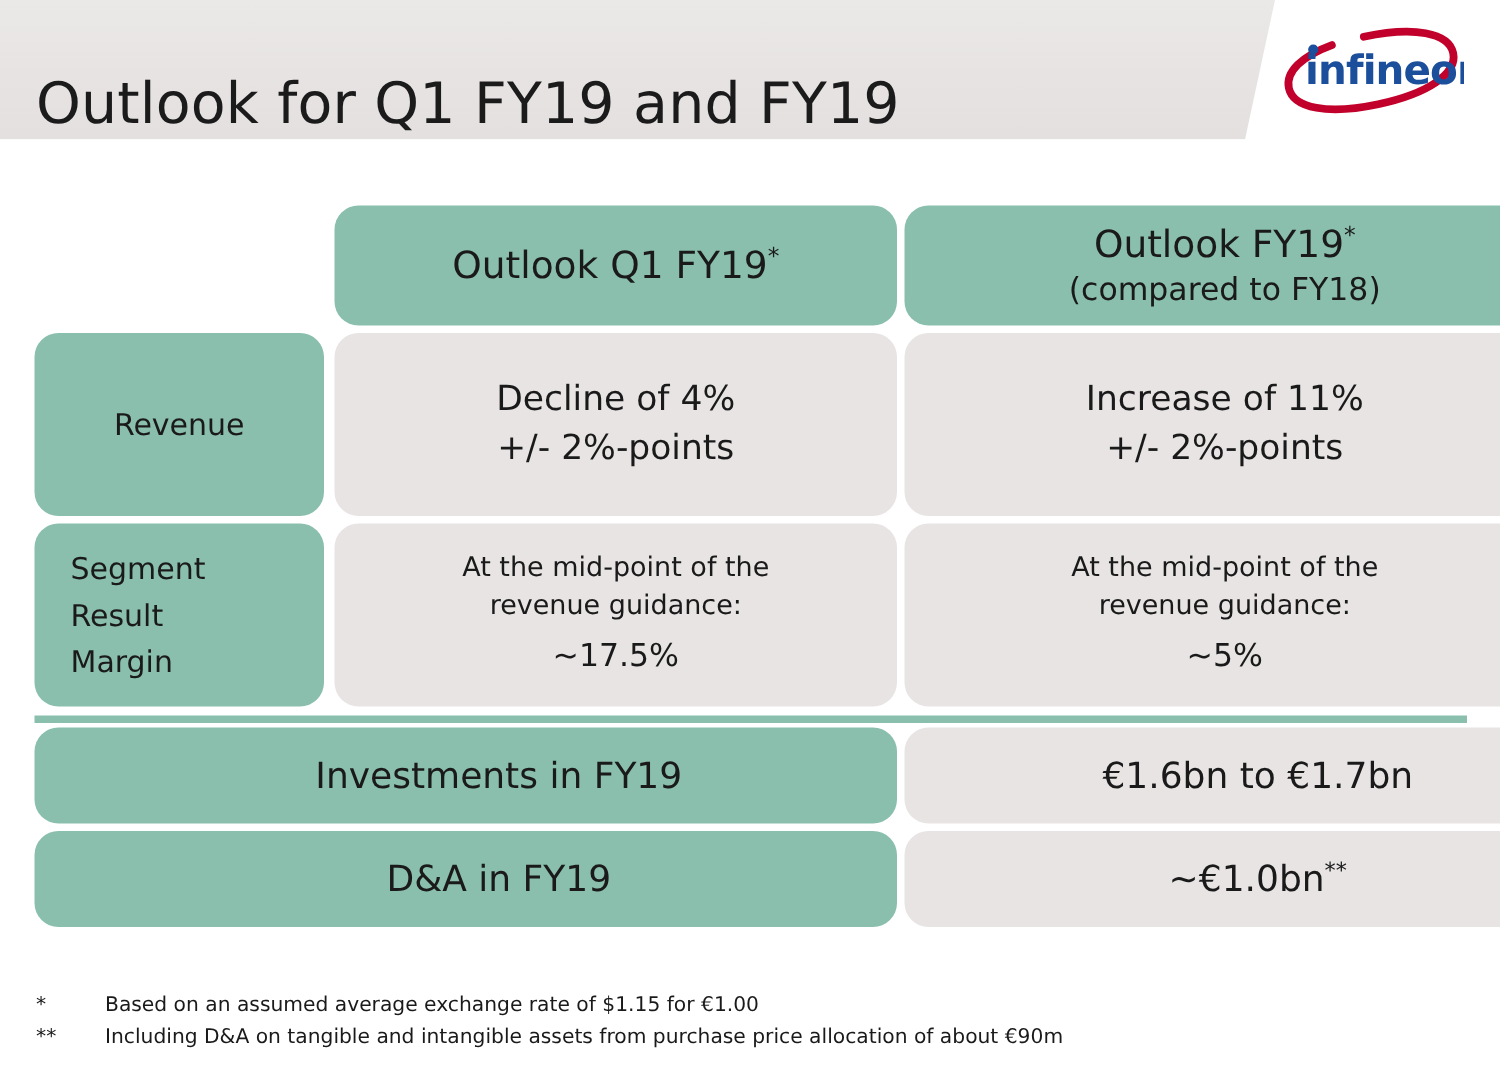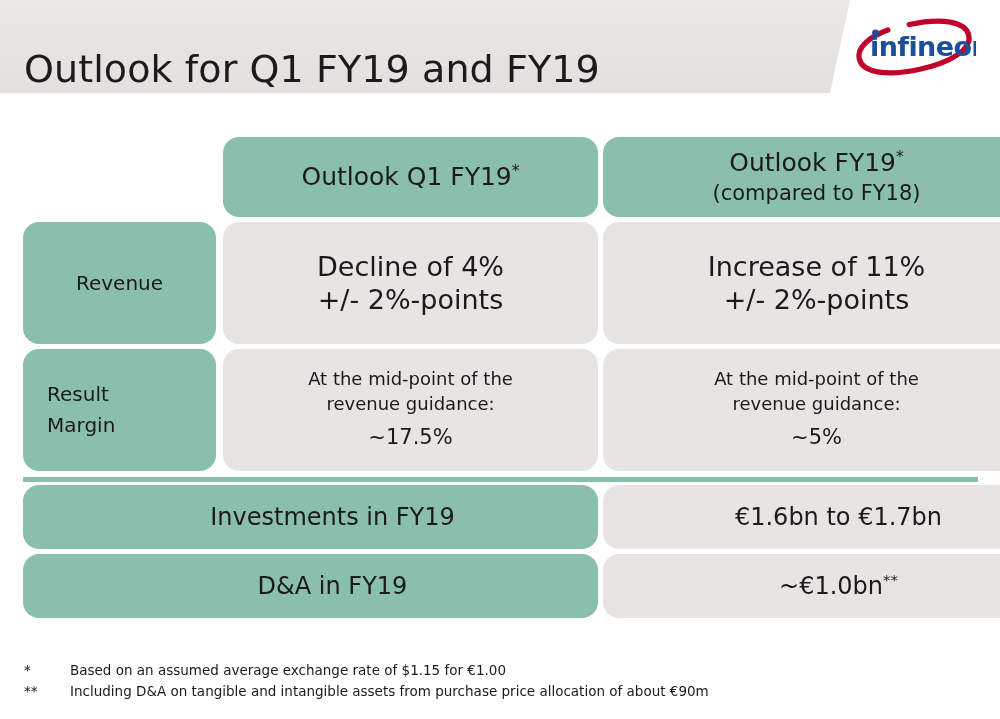--- a/index.html
+++ b/index.html
@@ -83,21 +83,21 @@
   .row-head   { top: 0px;   height: 80px; }
   .row-rev    { top: 85px;  height: 122px; }
   .row-seg    { top: 212px; height: 122px; }
   .row-inv    { top: 348px; height: 64px; }
   .row-da     { top: 417px; height: 64px; }
 
   
   .head-main   { font-size: 25px; line-height: 32px; }
   .head-sub    { font-size: 21px; line-height: 28px; }
   .label-text  { font-size: 20px; line-height: 31px; }
-  .big-text    { font-size: 27px; line-height: 33px; }
+  .big-text    { font-size: 23px; line-height: 33px; }
   .small-text  { font-size: 18px; line-height: 25px; }
   .mid-text    { font-size: 21px; line-height: 34px; margin-top: 4px; }
   .bar-text    { font-size: 24px; line-height: 31px; margin-left: 44px; }
 
   sup.star {
     font-size: 0.62em;
     vertical-align: super;
     line-height: 0;
   }
 
@@ -168,20 +168,21 @@
       <span class="big-text">+/- 2%-points</span>
     </div>
     <div class="cell gray col-fy row-rev" style="top:0">
       <span class="big-text">Increase of 11%</span>
       <span class="big-text">+/- 2%-points</span>
     </div>
   </div>
 
   <div class="trow row-seg">
     <div class="cell teal col-label row-seg" style="top:0;align-items:flex-start;padding-left:24px">
+      <span class="label-text">Segment</span>
       <span class="label-text">Result</span>
       <span class="label-text">Margin</span>
     </div>
     <div class="cell gray col-q1 row-seg" style="top:0">
       <span class="small-text">At the mid-point of the</span>
       <span class="small-text">revenue guidance:</span>
       <span class="mid-text">~17.5%</span>
     </div>
     <div class="cell gray col-fy row-seg" style="top:0">
       <span class="small-text">At the mid-point of the</span>

